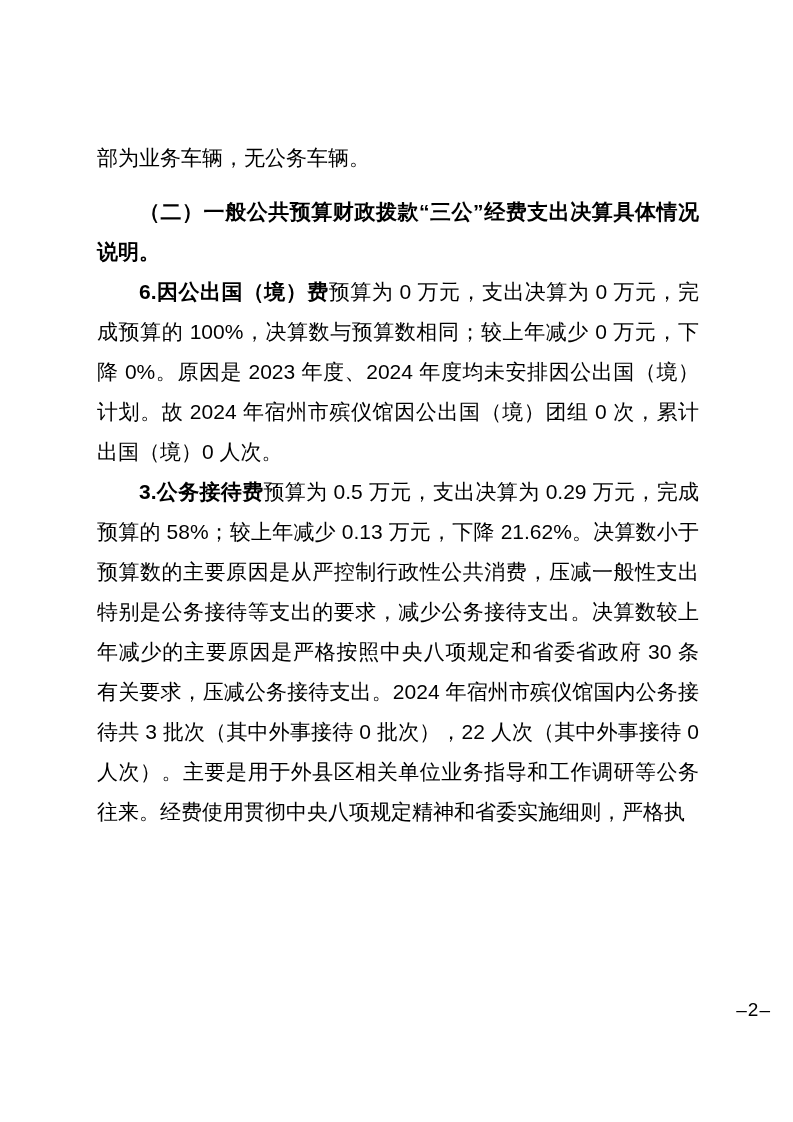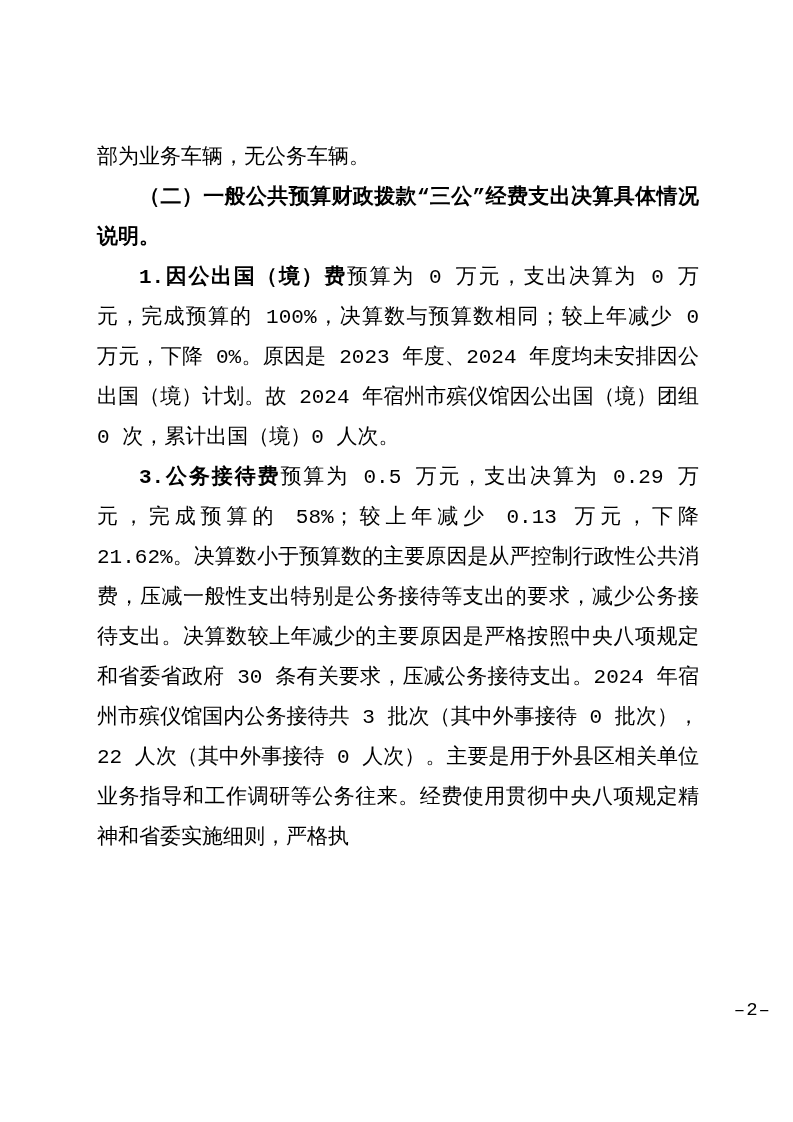--- a/index.html
+++ b/index.html
@@ -6,40 +6,41 @@
     margin: 0;
     padding: 0;
     background: #ffffff;
   }
   .page {
     position: relative;
     width: 793px;
     height: 1122px;
     background: #ffffff;
     color: #000000;
-    font-family: Liberation Mono, monospace;
+    font-family: Liberation Sans, sans-serif;
     overflow: hidden;
   }
   .content {
     position: absolute;
     top: 138px;
     left: 97px;
     width: 602px;
     font-size: 21px;
     line-height: 40px;
     text-align: justify;
     text-justify: inter-ideograph;
   }
   .para {
     margin: 0;
   }
   .indent {
     text-indent: 2em;
   }
   .heading {
+    margin-top: 14px;
   }
   .bold {
     font-weight: bold;
   }
   .page-number {
     position: absolute;
     top: 998px;
     right: 22px;
     font-size: 19px;
     line-height: 24px;
@@ -50,20 +51,20 @@
 <body>
 
 <div class="page">
   <div class="content">
 
     <p class="para"><span>部为业务车辆，无公务车辆。</span></p>
 
     <p class="para indent heading"><span class="bold">（二）一般公共预算财政拨款“三公”经费支出决算具体情况说明。</span></p>
 
 
-    <p class="para indent"><span class="bold">1.因公出国（境）费</span><span>预算为 0 万元，支出决算为 0 万元，完成预算的 100%，决算数与预算数相同；较上年减少 0 万元，下降 0%。原因是 2023 年度、2024 年度均未安排因公出国（境）计划。故 2024 年宿州市殡仪馆因公出国（境）团组 0 次，累计出国（境）0 人次。</span></p>
+    <p class="para indent"><span class="bold">6.因公出国（境）费</span><span>预算为 0 万元，支出决算为 0 万元，完成预算的 100%，决算数与预算数相同；较上年减少 0 万元，下降 0%。原因是 2023 年度、2024 年度均未安排因公出国（境）计划。故 2024 年宿州市殡仪馆因公出国（境）团组 0 次，累计出国（境）0 人次。</span></p>
 
     <p class="para indent"><span class="bold">3.公务接待费</span><span>预算为 0.5 万元，支出决算为 0.29 万元，完成预算的 58%；较上年减少 0.13 万元，下降 21.62%。决算数小于预算数的主要原因是从严控制行政性公共消费，压减一般性支出特别是公务接待等支出的要求，减少公务接待支出。决算数较上年减少的主要原因是严格按照中央八项规定和省委省政府 30 条有关要求，压减公务接待支出。2024 年宿州市殡仪馆国内公务接待共 3 批次（其中外事接待 0 批次），22 人次（其中外事接待 0 人次）。主要是用于外县区相关单位业务指导和工作调研等公务往来。经费使用贯彻中央八项规定精神和省委实施细则，严格执</span></p>
 
   </div>
 
   <div class="page-number">–2–</div>
 </div>
 
 </body></html>

